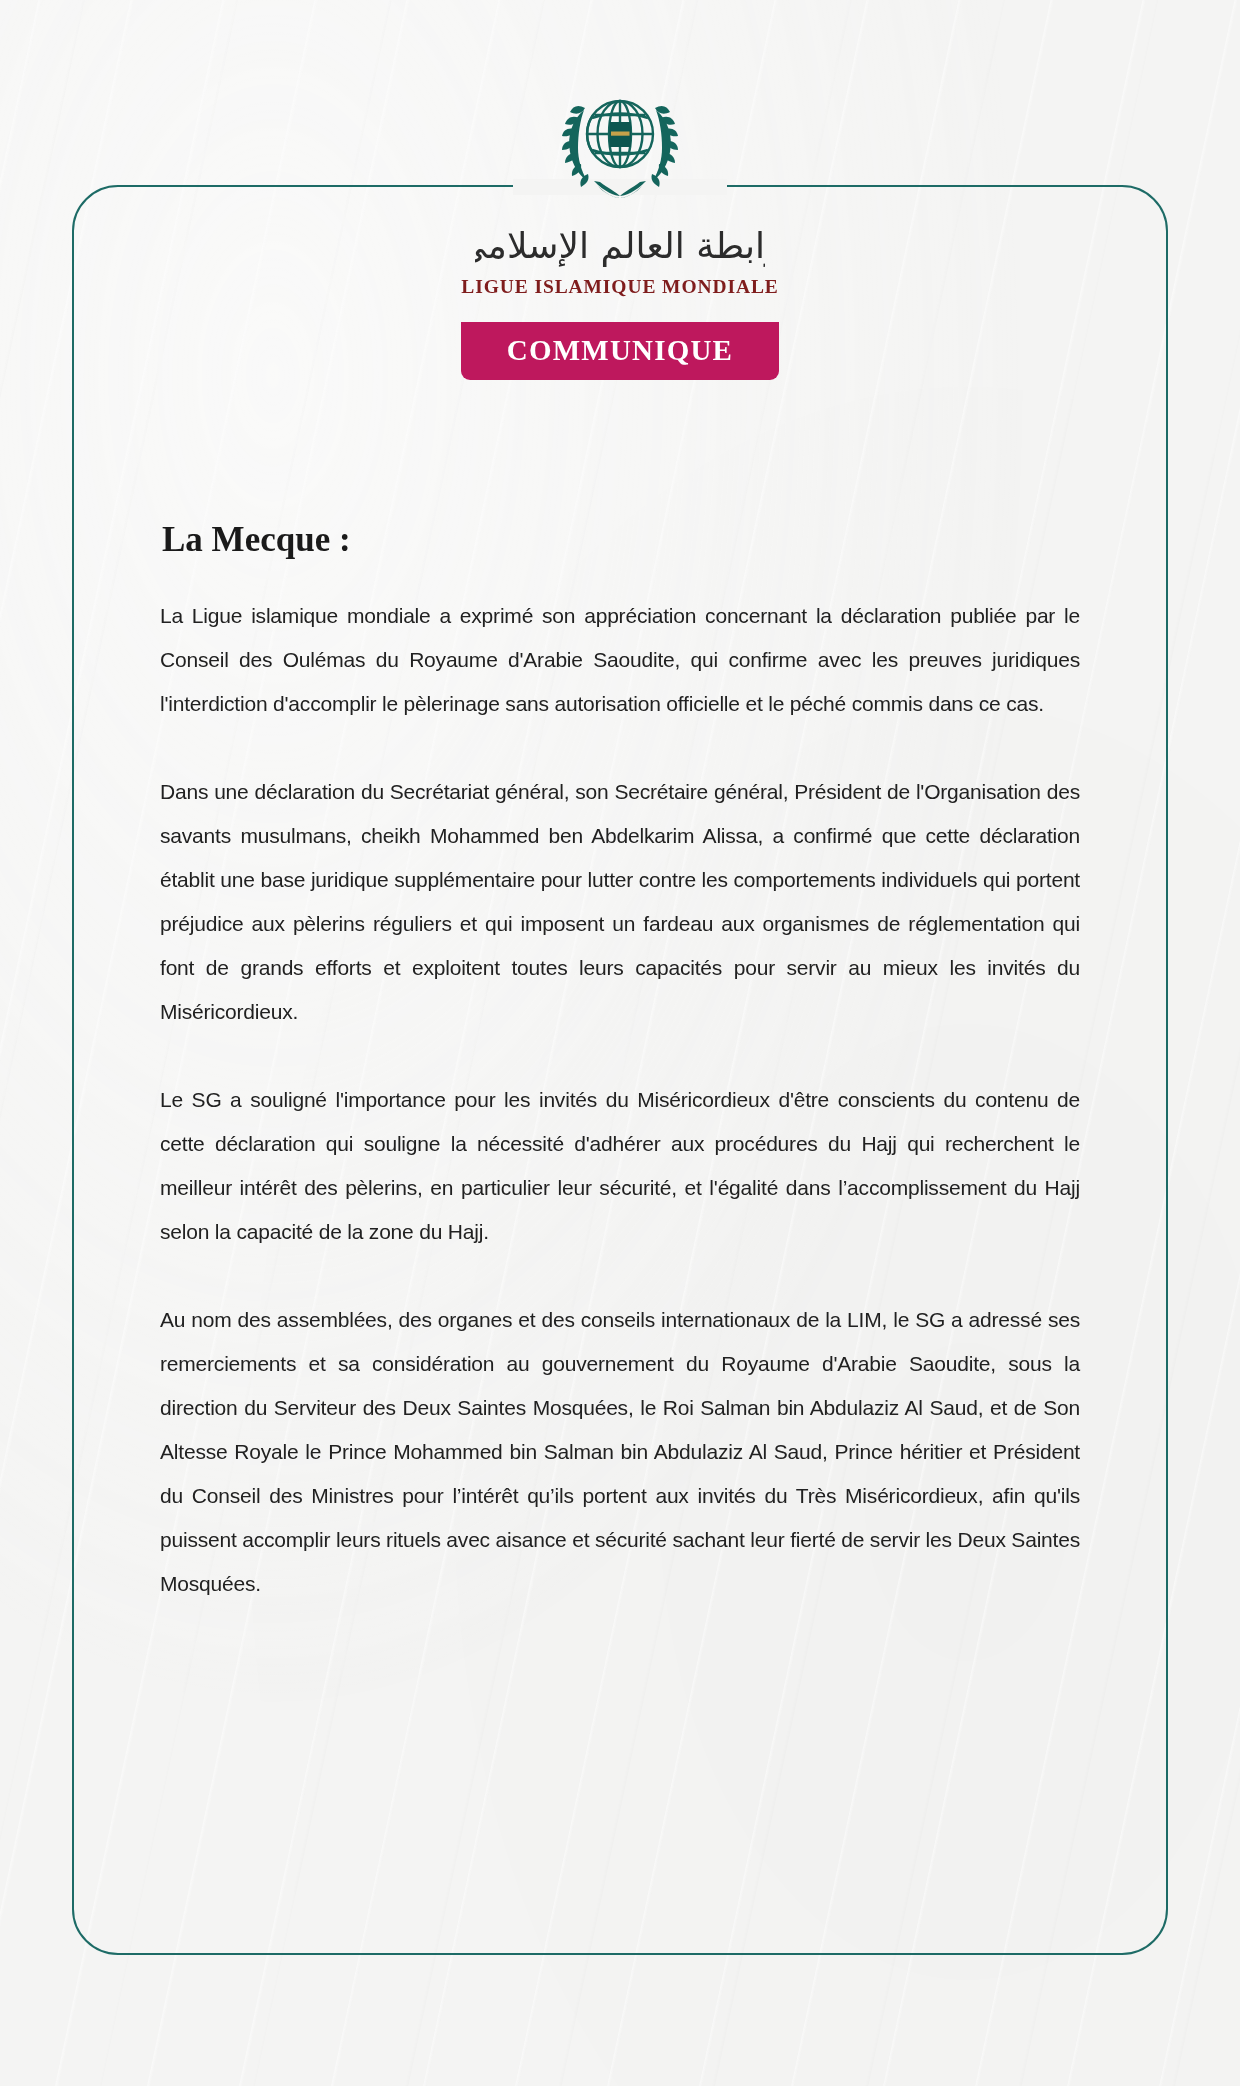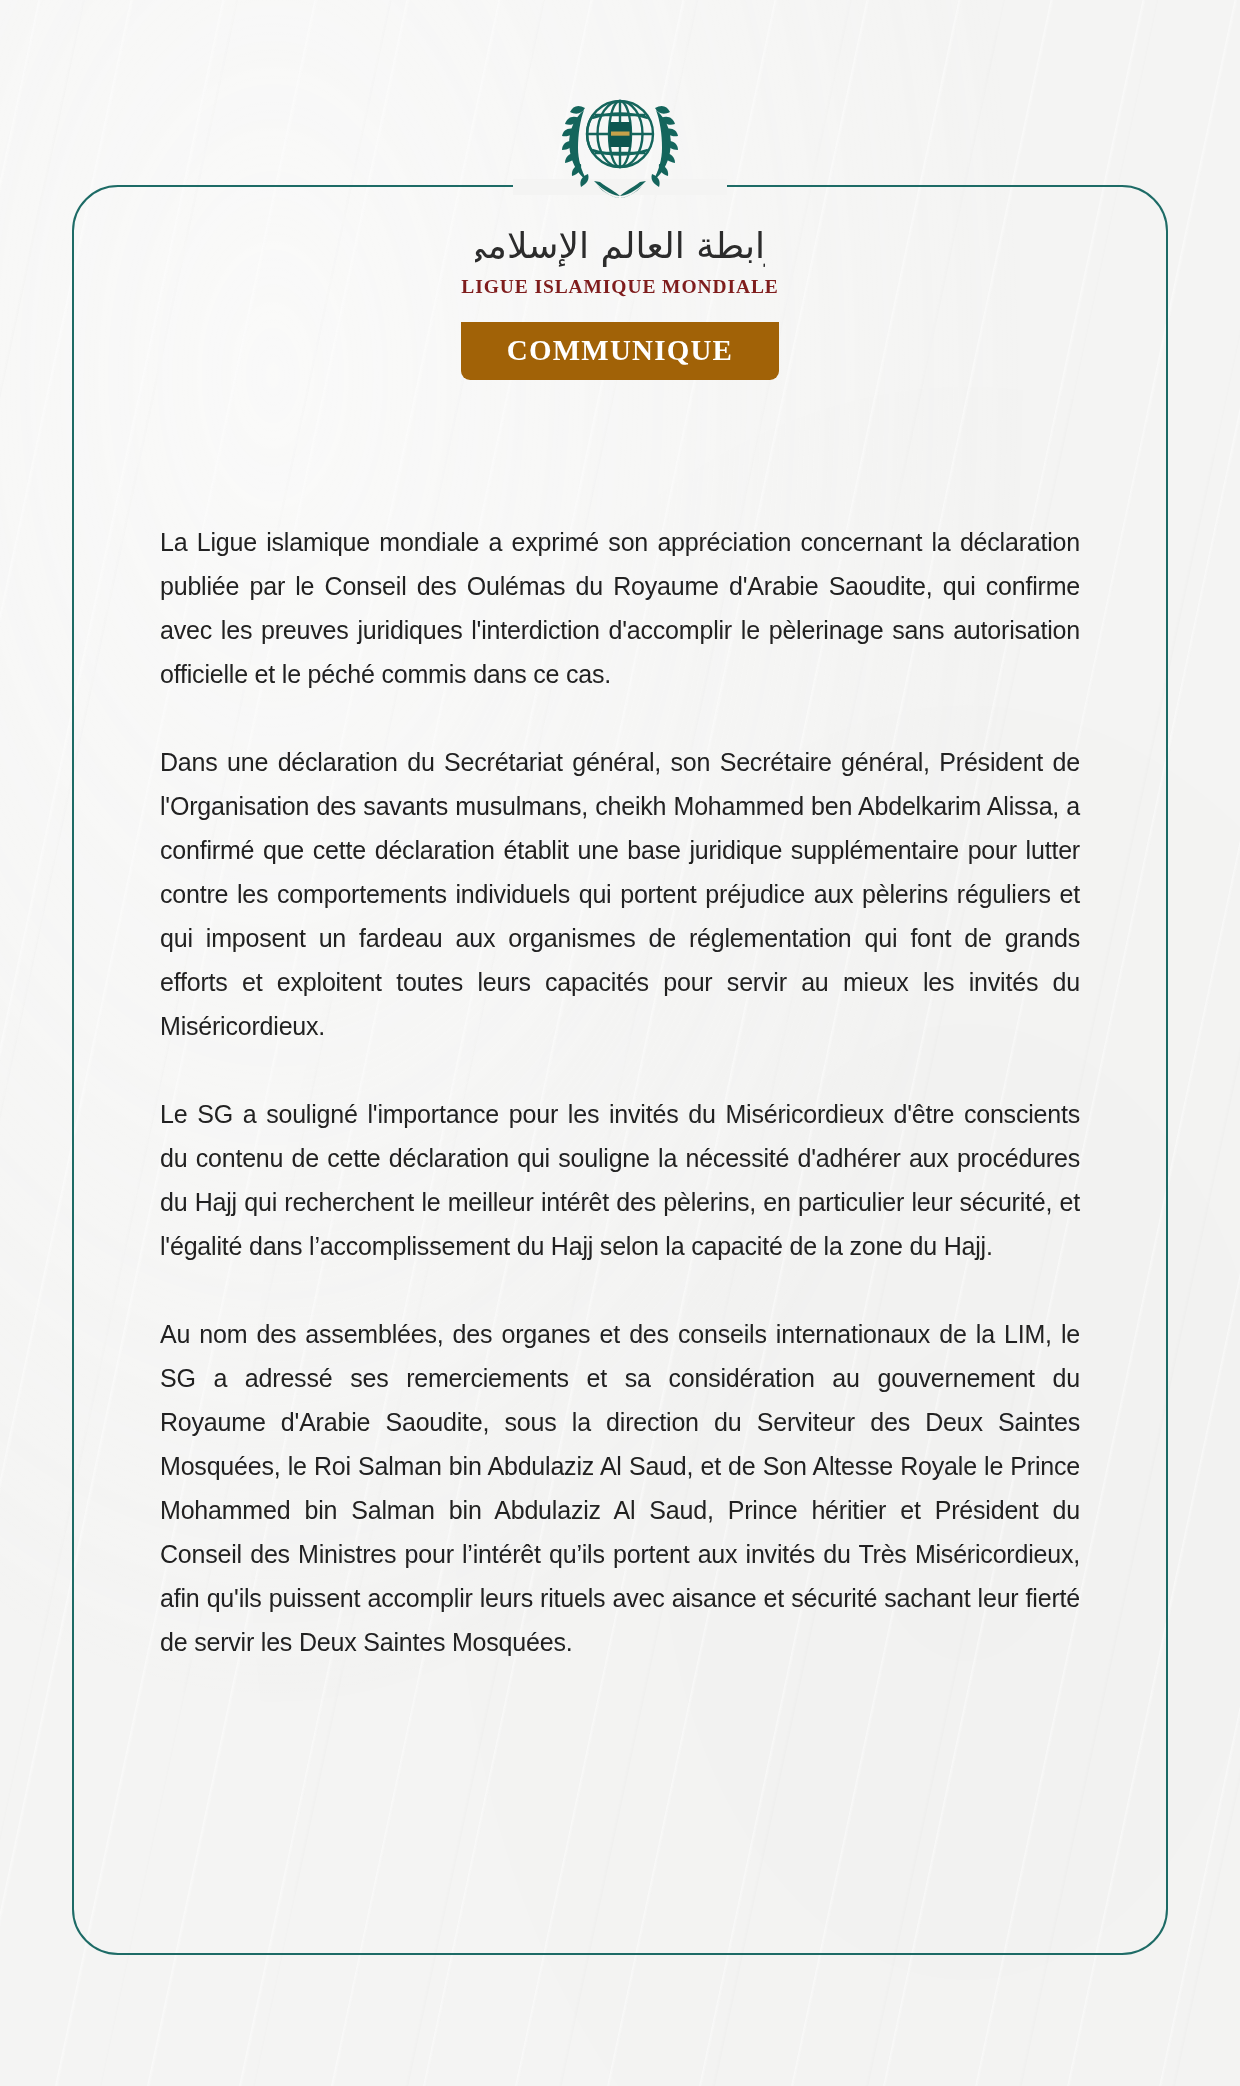--- a/index.html
+++ b/index.html
@@ -90,21 +90,21 @@
     margin-top: 2px;
     font-family: "Liberation Serif", serif;
     font-weight: bold;
     font-size: 19.5px;
     letter-spacing: .9px;
     color: #7f1d1d;
     white-space: nowrap;
   }
   .badge {
     margin-top: 24px;
-    background: #a16207;
+    background: #be185d;
     color: #ffffff;
     font-family: "Liberation Serif", serif;
     font-weight: bold;
     font-size: 29px;
     letter-spacing: 1.2px;
     padding: 14px 46px 15px 46px;
     border-radius: 0 0 9px 9px;
     line-height: 1;
   }
 
@@ -119,21 +119,21 @@
   .dateline {
     font-family: "Liberation Serif", serif;
     font-weight: bold;
     font-size: 35px;
     color: #1a1a1a;
     margin: 0 0 34px 0;
     padding-left: 2px;
   }
   .para {
     font-family: "Liberation Sans", sans-serif;
-    font-size: 25px;
+    font-size: 21px;
     line-height: 44px;
     color: #212121;
     text-align: justify;
     text-justify: inter-word;
     margin: 0 0 44px 0;
     letter-spacing: -0.2px;
     font-stretch: condensed;
   }
   .para:last-child { margin-bottom: 0; }
 </style>
@@ -206,18 +206,19 @@
   <svg class="brand-arabic" viewBox="0 0 290 60" xmlns="http://www.w3.org/2000/svg">
     <text x="145" y="44" text-anchor="middle" font-family="DejaVu Sans, sans-serif" font-size="36" fill="#2c2c2c" direction="rtl">رابطة العالم الإسلامي</text>
   </svg>
 
   <div class="brand-latin">LIGUE ISLAMIQUE MONDIALE</div>
 
   <div class="badge">COMMUNIQUE</div>
 </div>
 
 <div class="content">
+  <h1 class="dateline">La Mecque :</h1>
 
   <p class="para">La Ligue islamique  mondiale a exprimé son appréciation concernant  la déclaration  publiée par le Conseil des Oulémas du Royaume d'Arabie Saoudite, qui confirme avec les preuves juridiques l'interdiction d'accomplir le pèlerinage sans autorisation officielle et le péché commis dans ce cas.</p>
   <p class="para">Dans une déclaration du Secrétariat général, son Secrétaire général, Président de l'Organisation des savants musulmans, cheikh Mohammed ben Abdelkarim Alissa, a confirmé que cette déclaration établit une base juridique supplémentaire pour lutter contre les comportements individuels qui portent préjudice aux pèlerins réguliers et qui imposent un fardeau aux organismes de réglementation qui font de grands efforts et exploitent toutes leurs capacités pour servir au  mieux les  invités du Miséricordieux.</p>
   <p class="para">Le SG a souligné l'importance pour les invités du Miséricordieux d'être conscients du contenu de cette déclaration qui souligne la nécessité d'adhérer aux procédures du Hajj qui recherchent le meilleur intérêt des pèlerins, en particulier leur sécurité, et l'égalité dans l’accomplissement du Hajj selon la capacité de la zone du Hajj.</p>
   <p class="para">Au nom des assemblées, des organes et des conseils internationaux de la LIM, le SG a adressé ses remerciements et sa considération au gouvernement du Royaume d'Arabie Saoudite, sous la direction du Serviteur des Deux Saintes Mosquées, le Roi Salman bin Abdulaziz Al Saud, et de Son Altesse Royale le Prince Mohammed bin Salman bin Abdulaziz Al Saud, Prince héritier et Président du Conseil des Ministres pour l’intérêt qu’ils portent aux invités du Très Miséricordieux, afin qu'ils puissent accomplir leurs rituels avec aisance et sécurité sachant leur fierté de servir les Deux Saintes Mosquées.</p>
 </div>
 
 </body></html>

